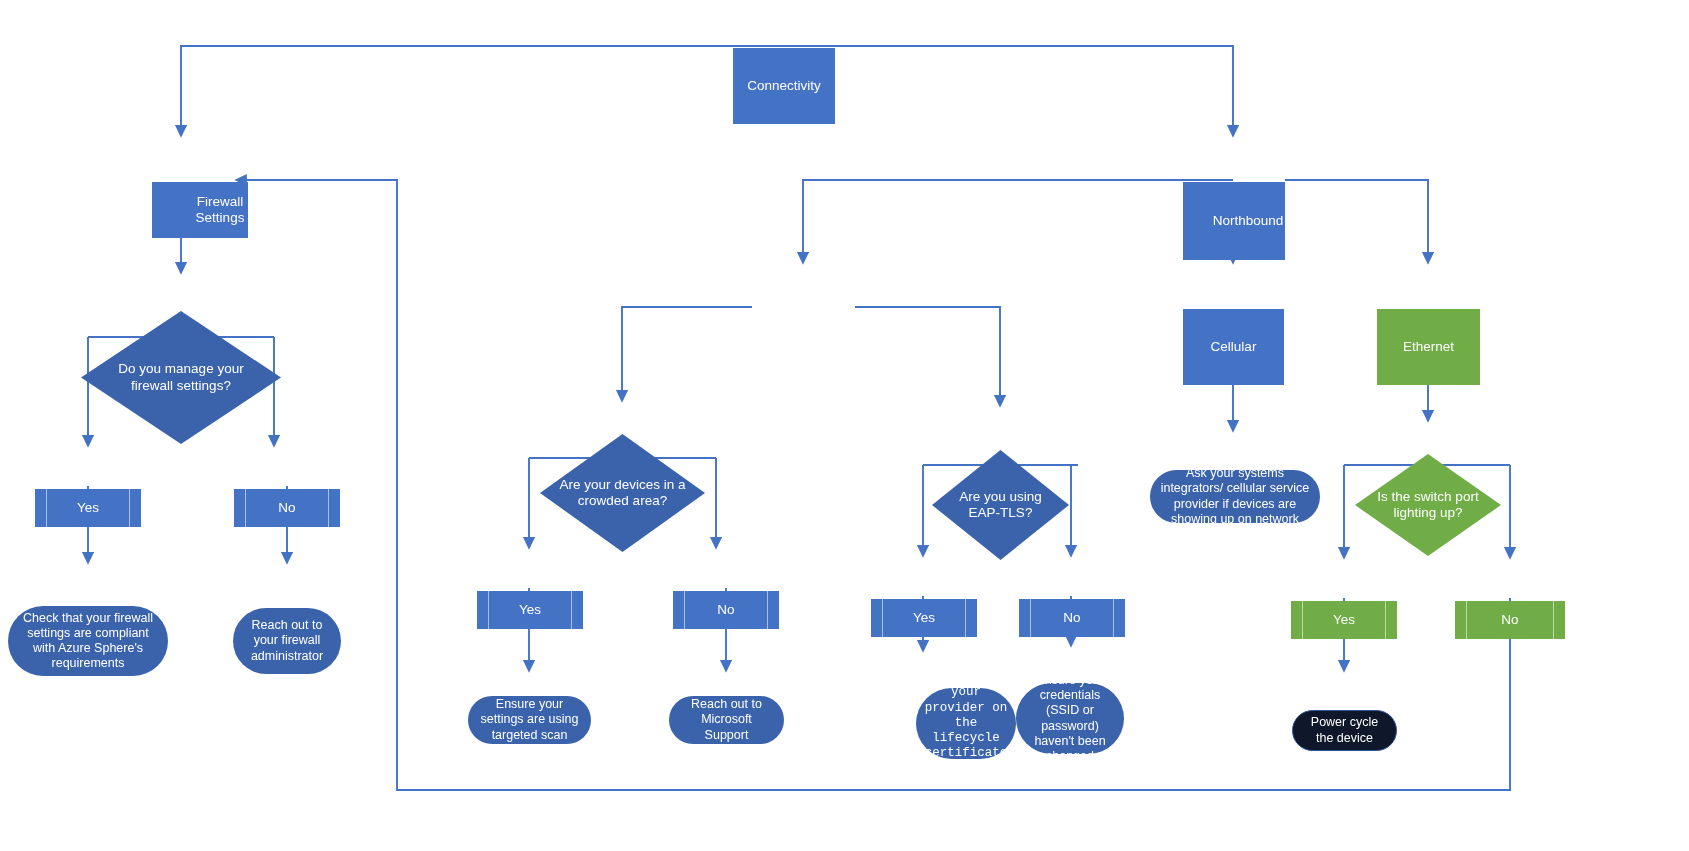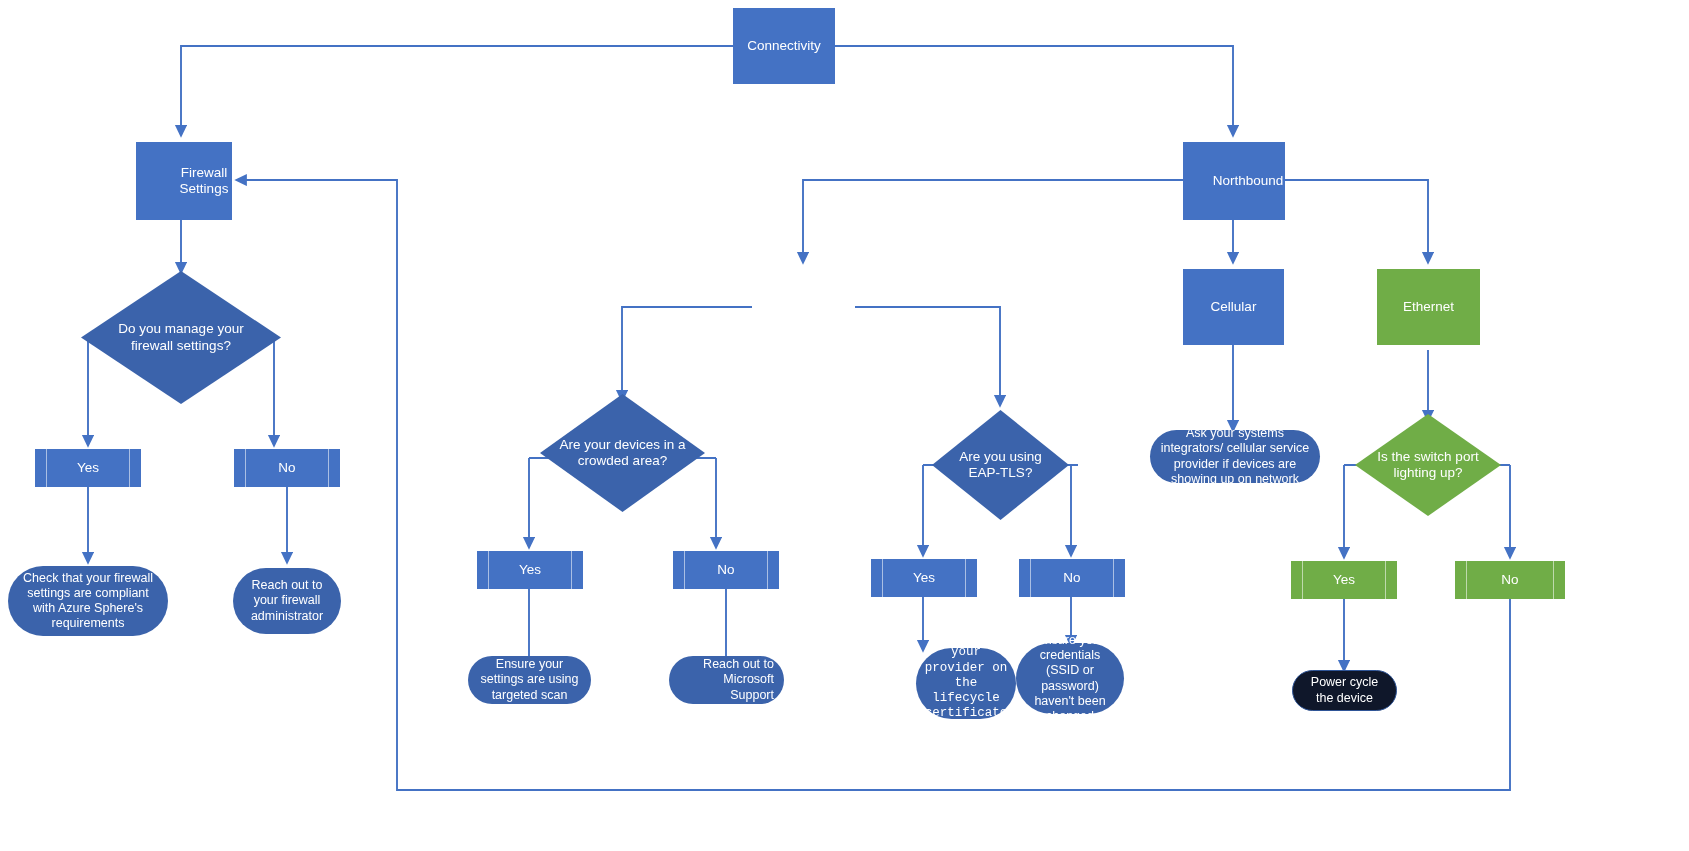--- a/index.html
+++ b/index.html
@@ -28,20 +28,21 @@
   .node {
     position: absolute;
     box-sizing: border-box;
     display: flex;
     align-items: center;
     justify-content: center;
     text-align: center;
     color: #ffffff;
     line-height: 1.22;
     white-space: pre-line;
+    margin-top: 40px;
   }
   
   .proc {
     background: #4472c4;
     font-size: 13.5px;
   }
   .proc.green {
     background: #70ad47;
   }
   
@@ -155,21 +156,21 @@
       <path d="M1344,598 L1344,670" marker-end="url(#arrow)"></path>
 
       <path d="M1510,598 L1510,790 L397,790 L397,180 L237,180" marker-end="url(#arrow)"></path>
     </g>
   </svg>
 
   <div class="node proc" style="left:733px; top:8px; width:102px; height:76px;">
     <span>Connectivity</span>
   </div>
 
-  <div class="node proc" style="left:136px; top:142px; width:96px; height:78px;padding-left:40px;">
+  <div class="node proc" style="left:152px; top:142px; width:96px; height:56px;padding-left:40px;">
     <span>Firewall Settings</span>
   </div>
 
   <div class="node proc" style="left:1183px; top:142px; width:102px; height:78px;padding-left:28px;">
     <span>Northbound</span>
   </div>
 
 
   <div class="node proc" style="left:1183px; top:269px; width:101px; height:76px;">
     <span>Cellular</span>
@@ -264,21 +265,21 @@
   </div>
 
   <div class="node term" style="left:233px; top:568px; width:108px; height:66px;">
     <span>Reach out to your firewall administrator</span>
   </div>
 
   <div class="node term" style="left:468px; top:656px; width:123px; height:48px;">
     <span>Ensure your settings are using targeted scan</span>
   </div>
 
-  <div class="node term" style="left:669px; top:656px; width:115px; height:48px;text-align:right;">
+  <div class="node term" style="left:669px; top:656px; width:115px; height:48px;">
     <span>Reach out to Microsoft Support</span>
   </div>
 
   <div class="node term" style="left:916px; top:648px; width:100px; height:71px;font-family:Liberation Mono, monospace;">
     <span>Check with your provider on the lifecycle certificate management</span>
   </div>
 
   <div class="node term" style="left:1016px; top:643px; width:108px; height:71px;">
     <span>Ensure your credentials (SSID or password) haven't been changed</span>
   </div>

